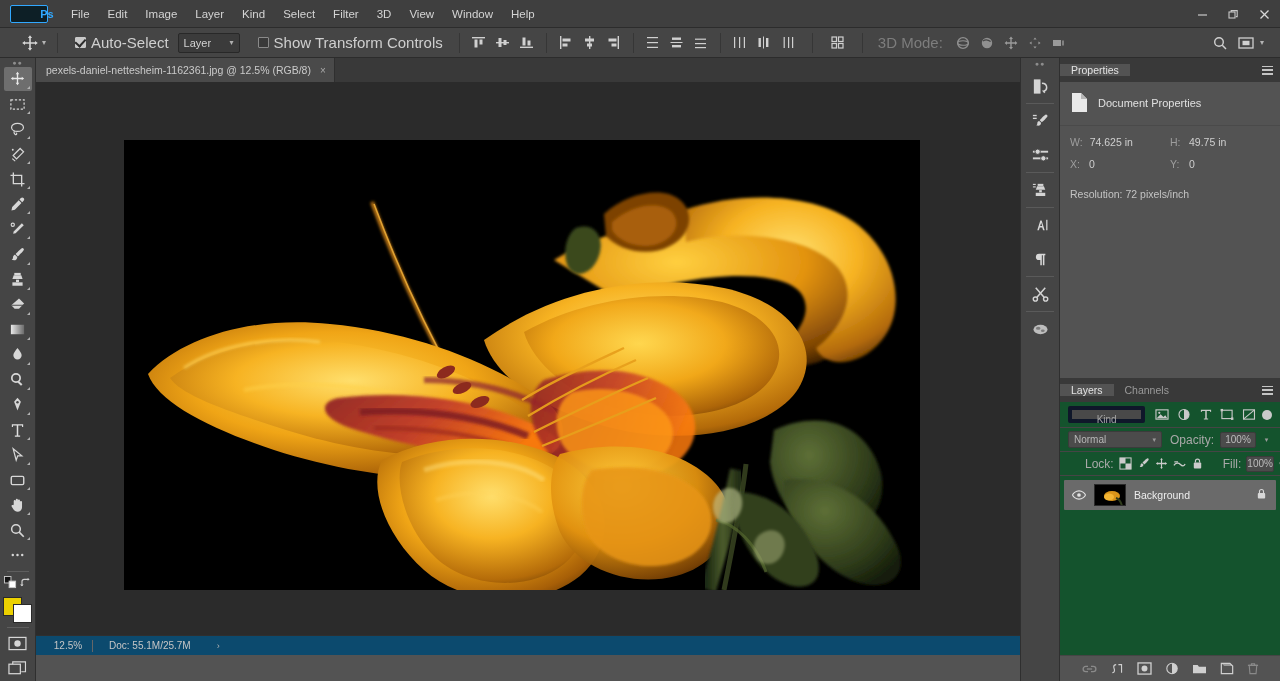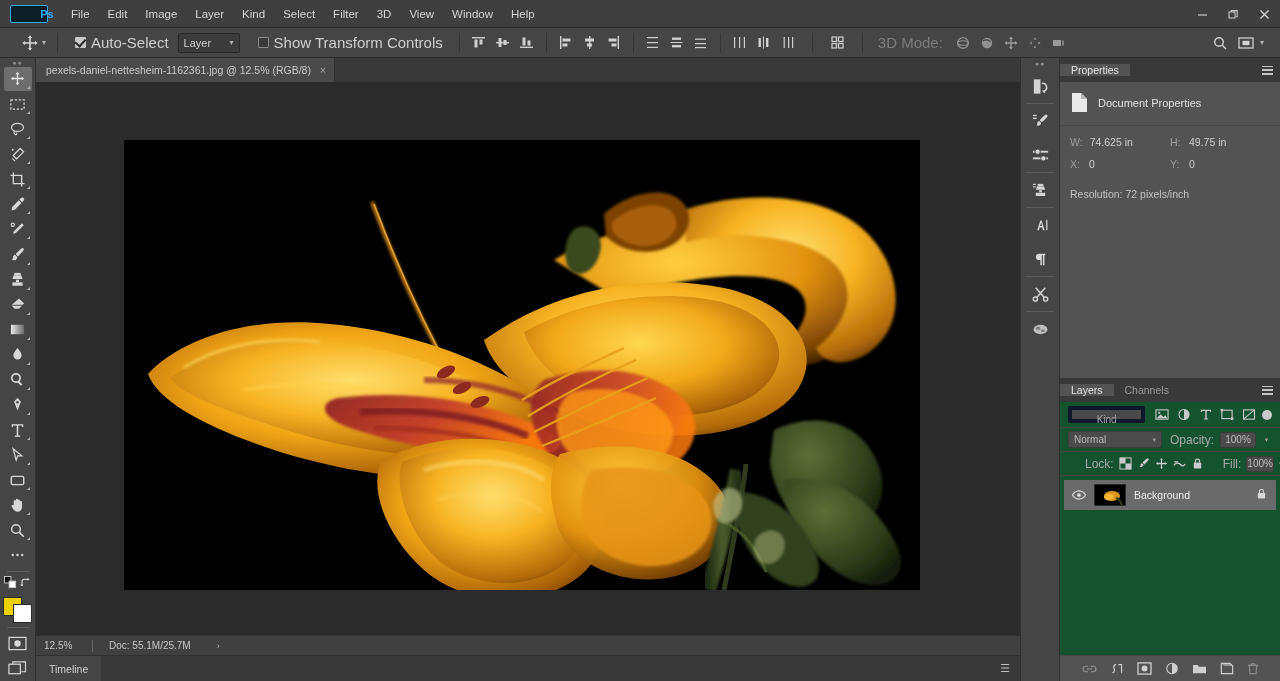--- a/index.html
+++ b/index.html
@@ -116,22 +116,22 @@
   }
   .artboard {
     position: absolute; left: 88px; top: 58px; width: 796px; height: 450px;
     background: #000; overflow: hidden;
   }
   
   .flw { position: absolute; inset: 0; }
 
   .status-bar {
     position: absolute; left: 36px; top: 635px; width: 984px; height: 20px;
-    background: #404040; border-top: 1px solid #2f2f2f;
-    display: flex; align-items: center; font-size: 10px; color: #c6c6c6;
+    background: #0c4a6e; border-top: 1px solid #2f2f2f;
+    display: flex; align-items: center; font-size: 10px; color: #c6c6c6; text-align: center;
   }
   .sb-zoom { width: 56px; padding-left: 8px; }
   .sb-sep { width: 1px; height: 12px; background: #666; }
   .sb-doc { padding-left: 16px; }
   .sb-arrow { margin-left: 26px; color: #b5b5b5; font-size: 9px; }
 
   
   .timeline {
     position: absolute; left: 36px; top: 655px; width: 984px; height: 26px;
     background: #393939; border-top: 1px solid #2f2f2f; display: flex; align-items: center;
@@ -735,24 +735,20 @@
     </div>
   </div>
 
   <div class="status-bar">
     <span class="sb-zoom">12.5%</span>
     <span class="sb-sep"></span>
     <span class="sb-doc">Doc: 55.1M/25.7M</span>
     <span class="sb-arrow">›</span>
   </div>
 
-  <div class="timeline">
-    <div class="tl-tab">Timeline</div>
-    <div class="tl-menu">☰</div>
-  </div>
 
   <div class="rail">
     <div class="rail-grip">●●</div>
     <div class="rail-ico">
       <svg width="19" height="19" viewBox="0 0 20 20">
           <rect x="3" y="2.5" width="7" height="15" fill="#d4d4d4"></rect>
           <path d="M11.5 6.5c3 0 5 2 5 4.6 0 2.2-1.6 3.6-3.4 3.8l1.4 1.6" fill="none" stroke="#d4d4d4" stroke-width="1.6"></path>
         </svg>
     </div>
     <div class="rail-div"></div>

